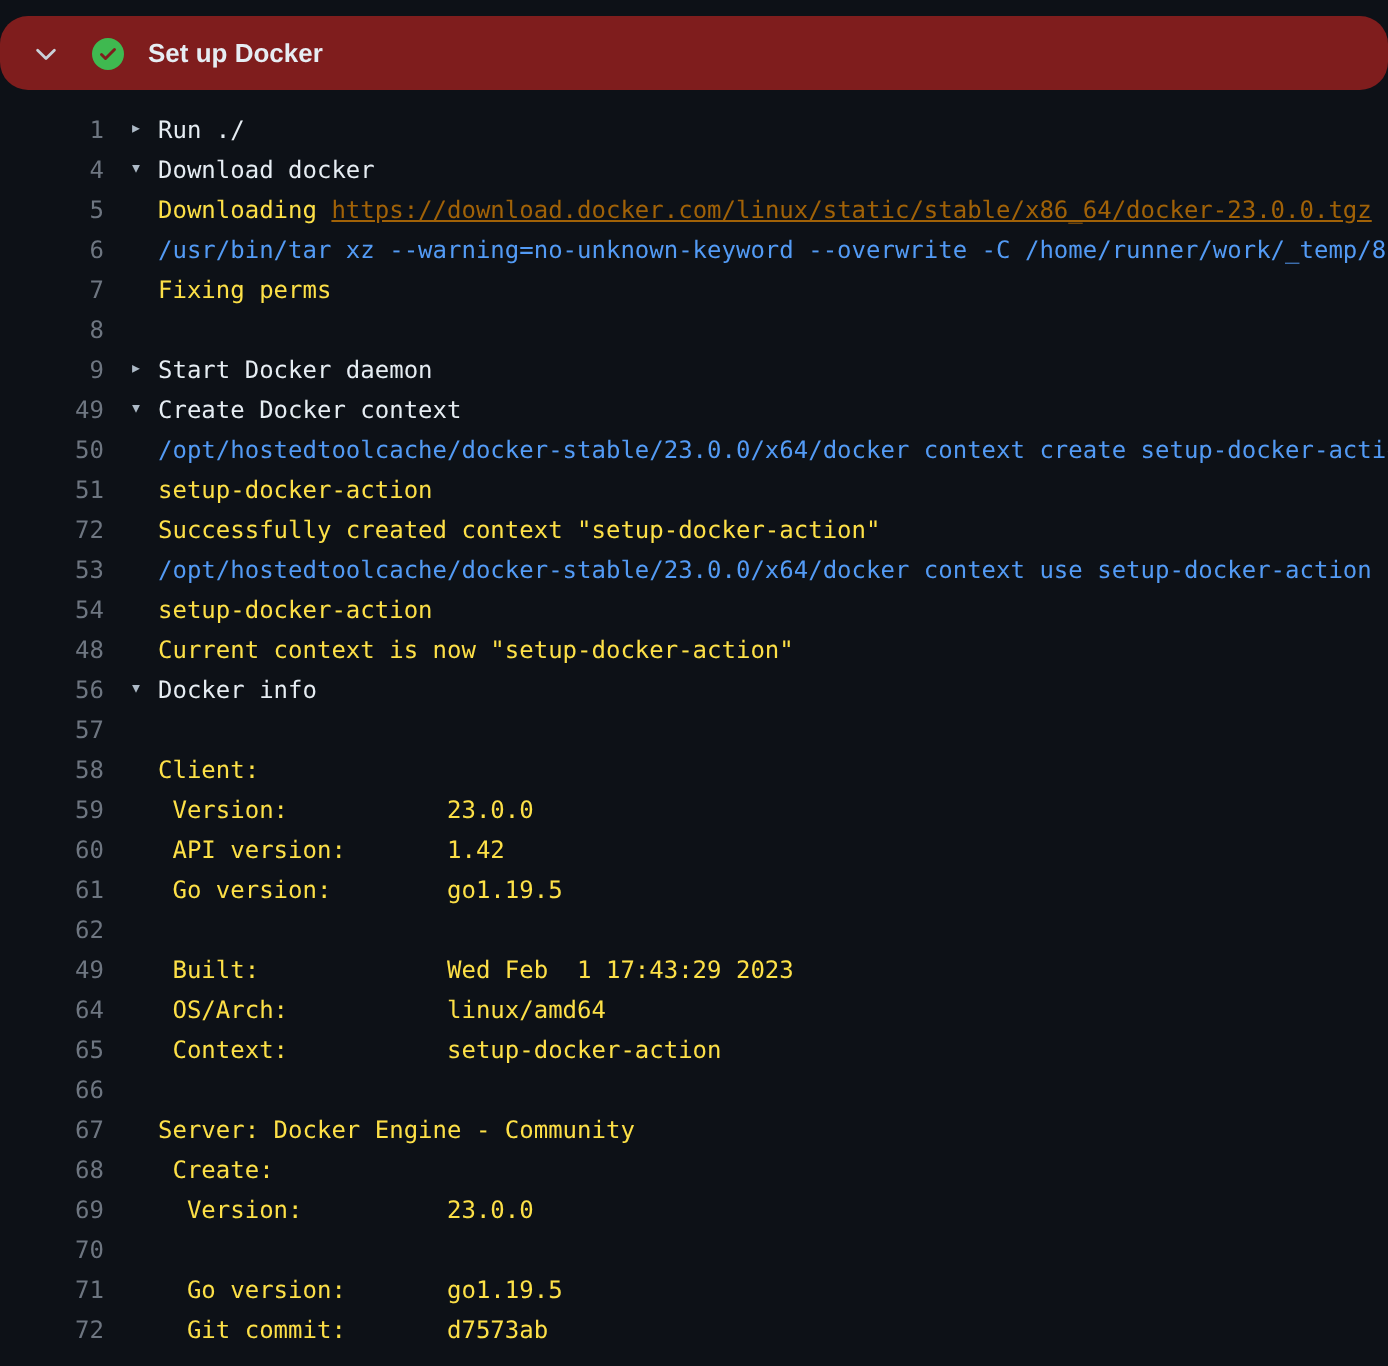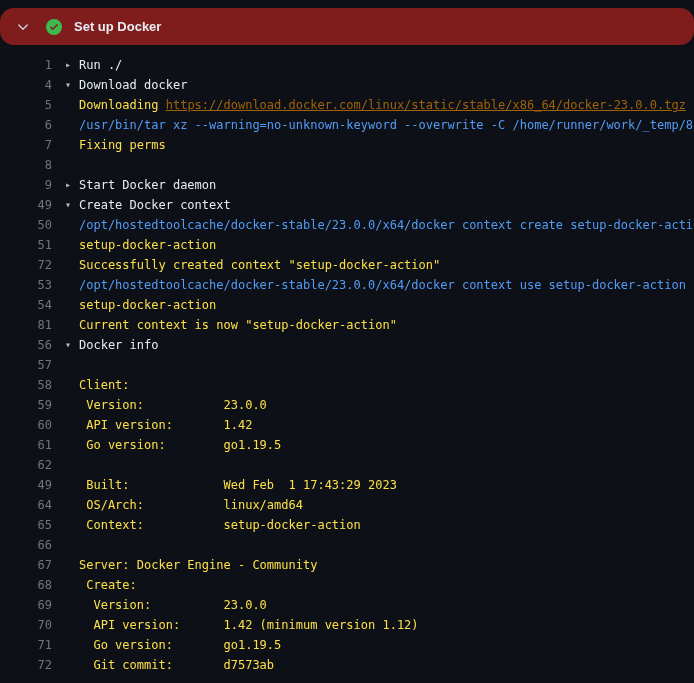--- a/index.html
+++ b/index.html
@@ -60,32 +60,32 @@
       <div class="row"><span class="num">6</span><span class="marker"></span><span class="text"><span class="seg command">/usr/bin/tar xz --warning=no-unknown-keyword --overwrite -C /home/runner/work/_temp/8c9</span></span></div>
       <div class="row"><span class="num">7</span><span class="marker"></span><span class="text"><span class="seg plain">Fixing perms</span></span></div>
       <div class="row"><span class="num">8</span><span class="marker"></span></div>
       <div class="row"><span class="num">9</span><span class="marker">▸</span><span class="text"><span class="seg group">Start Docker daemon</span></span></div>
       <div class="row"><span class="num">49</span><span class="marker">▾</span><span class="text"><span class="seg group">Create Docker context</span></span></div>
       <div class="row"><span class="num">50</span><span class="marker"></span><span class="text"><span class="seg command">/opt/hostedtoolcache/docker-stable/23.0.0/x64/docker context create setup-docker-action</span></span></div>
       <div class="row"><span class="num">51</span><span class="marker"></span><span class="text"><span class="seg plain">setup-docker-action</span></span></div>
       <div class="row"><span class="num">72</span><span class="marker"></span><span class="text"><span class="seg plain">Successfully created context "setup-docker-action"</span></span></div>
       <div class="row"><span class="num">53</span><span class="marker"></span><span class="text"><span class="seg command">/opt/hostedtoolcache/docker-stable/23.0.0/x64/docker context use setup-docker-action</span></span></div>
       <div class="row"><span class="num">54</span><span class="marker"></span><span class="text"><span class="seg plain">setup-docker-action</span></span></div>
-      <div class="row"><span class="num">81</span><span class="marker"></span><span class="text"><span class="seg plain">Current context is now "setup-docker-action"</span></span></div>
+      <div class="row"><span class="num">48</span><span class="marker"></span><span class="text"><span class="seg plain">Current context is now "setup-docker-action"</span></span></div>
       <div class="row"><span class="num">56</span><span class="marker">▾</span><span class="text"><span class="seg group">Docker info</span></span></div>
       <div class="row"><span class="num">57</span><span class="marker"></span></div>
       <div class="row"><span class="num">58</span><span class="marker"></span><span class="text"><span class="seg plain">Client:</span></span></div>
       <div class="row"><span class="num">59</span><span class="marker"></span><span class="text"><span class="seg plain"> Version:           23.0.0</span></span></div>
       <div class="row"><span class="num">60</span><span class="marker"></span><span class="text"><span class="seg plain"> API version:       1.42</span></span></div>
       <div class="row"><span class="num">61</span><span class="marker"></span><span class="text"><span class="seg plain"> Go version:        go1.19.5</span></span></div>
       <div class="row"><span class="num">62</span><span class="marker"></span></div>
       <div class="row"><span class="num">49</span><span class="marker"></span><span class="text"><span class="seg plain"> Built:             Wed Feb  1 17:43:29 2023</span></span></div>
       <div class="row"><span class="num">64</span><span class="marker"></span><span class="text"><span class="seg plain"> OS/Arch:           linux/amd64</span></span></div>
       <div class="row"><span class="num">65</span><span class="marker"></span><span class="text"><span class="seg plain"> Context:           setup-docker-action</span></span></div>
       <div class="row"><span class="num">66</span><span class="marker"></span><span class="text"></span></div>
       <div class="row"><span class="num">67</span><span class="marker"></span><span class="text"><span class="seg plain">Server: Docker Engine - Community</span></span></div>
       <div class="row"><span class="num">68</span><span class="marker"></span><span class="text"><span class="seg plain"> Create:</span></span></div>
       <div class="row"><span class="num">69</span><span class="marker"></span><span class="text"><span class="seg plain">  Version:          23.0.0</span></span></div>
-      <div class="row"><span class="num">70</span><span class="marker"></span><span class="text"><span class="seg plain">  API version:      1.42 (minimum version 1.12)</span></span></div>
+      <div class="row"><span class="num">70</span><span class="marker"></span></div>
       <div class="row"><span class="num">71</span><span class="marker"></span><span class="text"><span class="seg plain">  Go version:       go1.19.5</span></span></div>
       <div class="row"><span class="num">72</span><span class="marker"></span><span class="text"><span class="seg plain">  Git commit:       d7573ab</span></span></div>
     </div>
 </div>
 
 </body></html>

